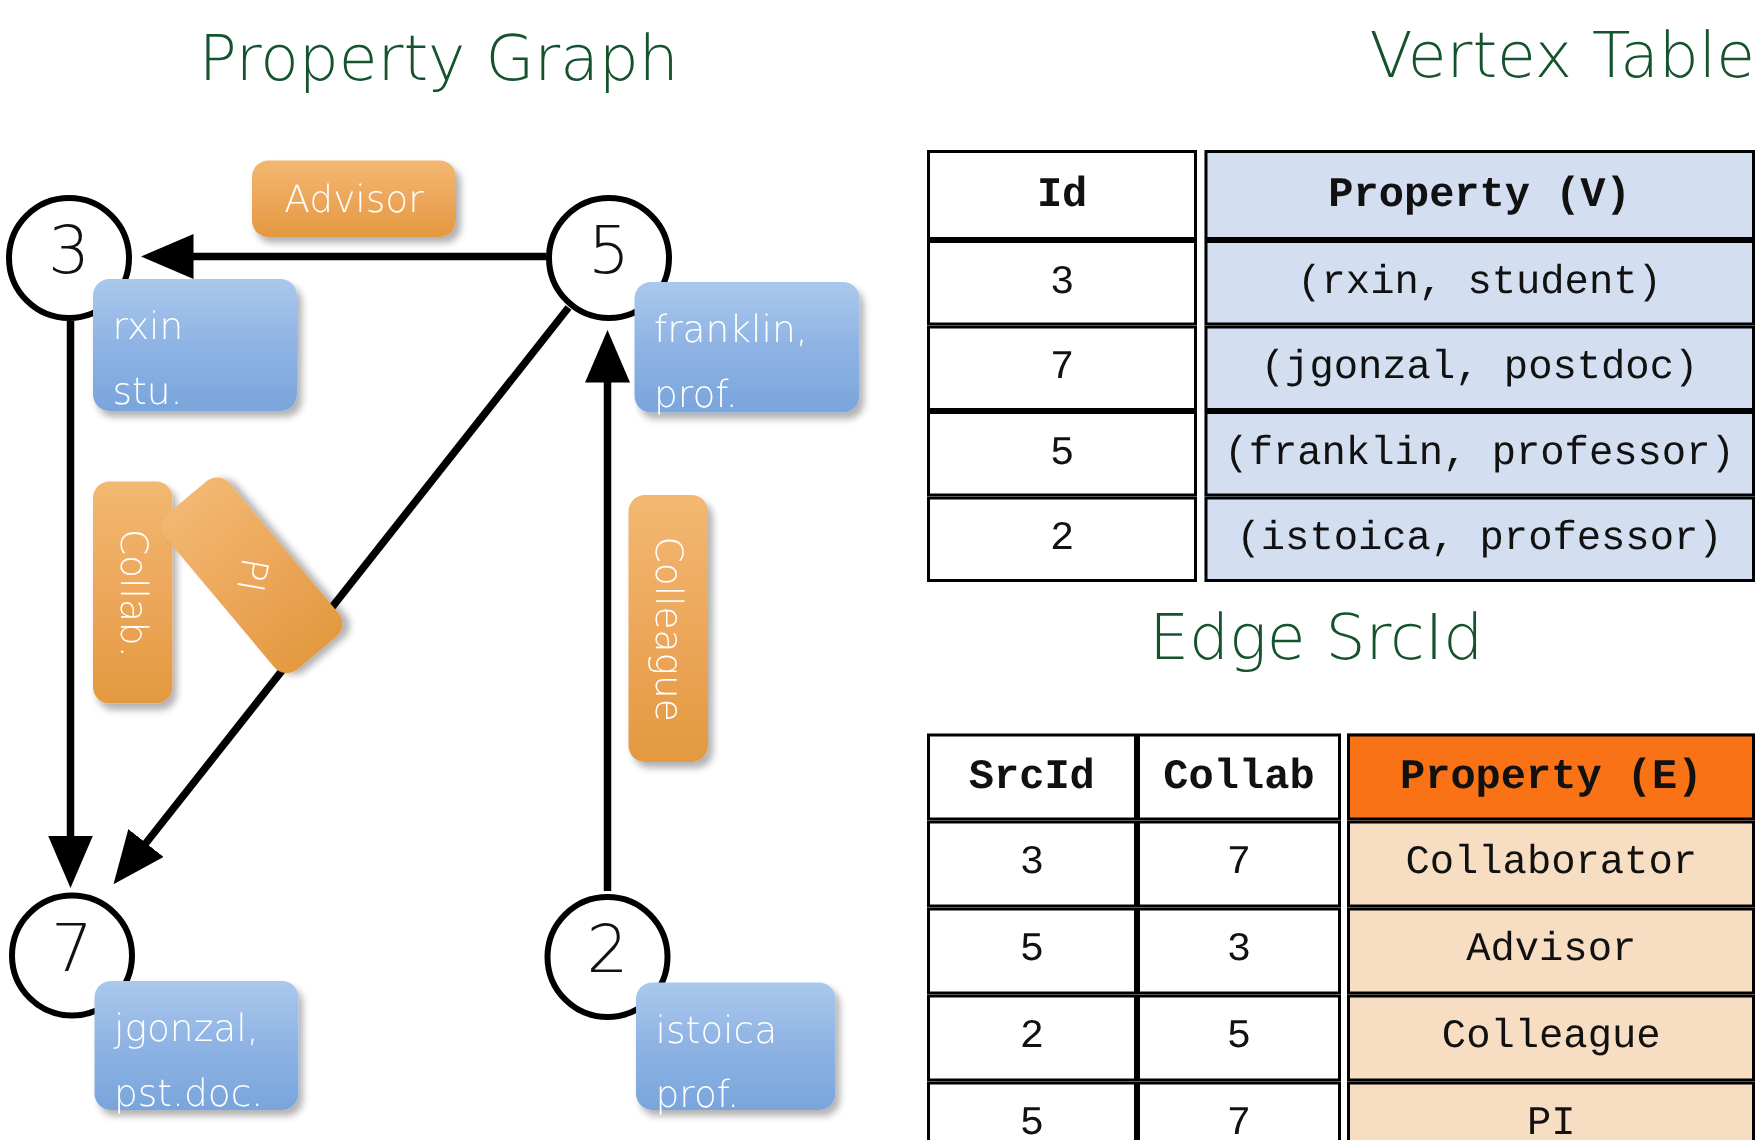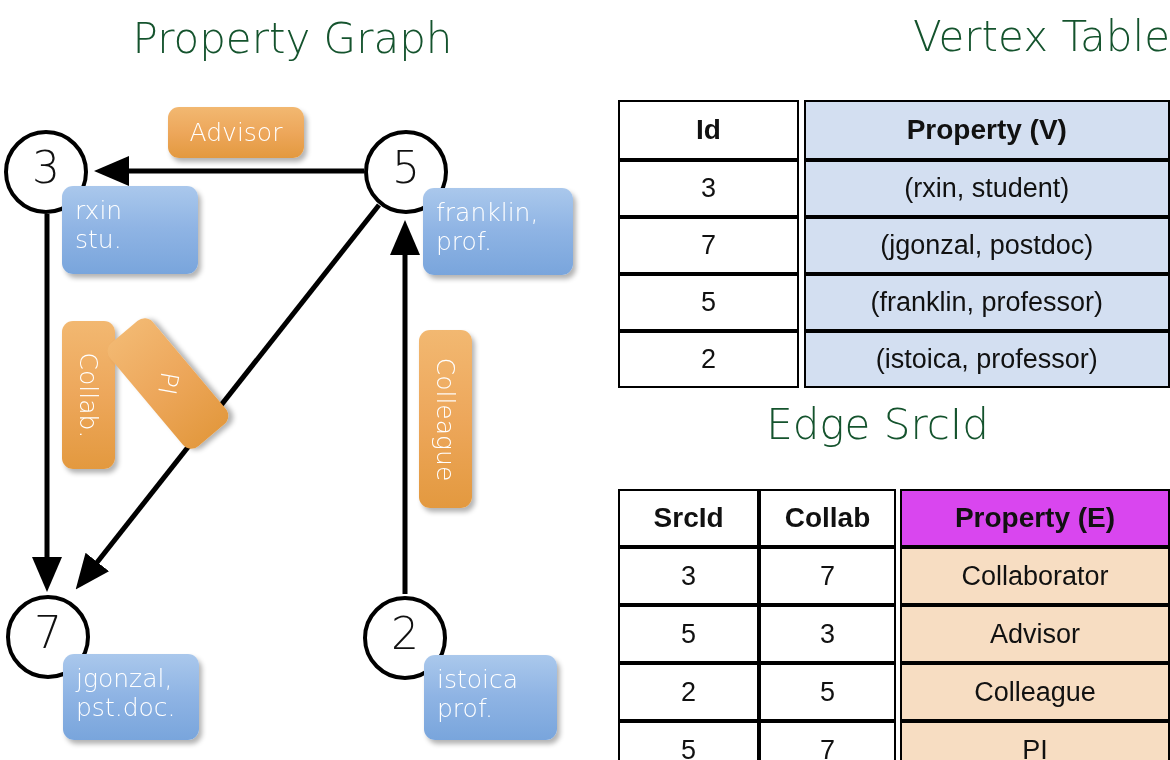--- a/index.html
+++ b/index.html
@@ -64,21 +64,21 @@
   
   .vprop {
     position: absolute;
     border-radius: 11px;
     background: linear-gradient(to bottom, #aac8ec 0%, #8fb4e4 48%, #79a5dc 100%);
     box-shadow: 3px 4px 5px rgba(0,0,0,0.30);
     color: #ffffff;
     font-family: "DejaVu Sans", sans-serif;
     font-weight: 300;
     font-size: 25px;
-    line-height: 29px;
+    line-height: 43px;
     padding: 10px 0 0 13px;
     box-sizing: border-box;
     z-index: 5;
     white-space: pre-line;
   }
 
   
   .eprop {
     position: absolute;
     border-radius: 11px;
@@ -96,21 +96,21 @@
   }
   .eprop .txt { display: block; white-space: nowrap; }
   .rot90  .txt { transform: rotate(90deg); }
   .rot140 .txt { transform: rotate(140deg); }
 
   
   .tbl {
     position: absolute;
     border-collapse: separate;
     border-spacing: 0;
-    font-family: Liberation Sans, sans-serif;
+    font-family: Liberation Mono, monospace;
     font-weight: 300;
     padding-left: 26px;
   }
   .tbl td, .tbl th {
     border: 2px solid #000;
     text-align: center;
     font-weight: 300;
     font-size: 27px;
     color: #111;
     padding: 0;
@@ -118,21 +118,21 @@
   .tbl th { font-weight: 700; font-size: 28px; }
 
   .col-id   { width: 188px; height: 53px; background: #fff; }
   .col-vprp { width: 380px; height: 53px; background: #d3dff1; }
   .hdr-id   { height: 56px; }
   .hdr-vprp { height: 56px; background: #d3dff1; }
 
   .col-src  { width: 148px; height: 54px; background: #fff; margin-top: 17px; }
   .col-dst  { width: 140px; height: 54px; background: #fff; }
   .col-eprp { width: 285px; height: 54px; background: #f7ddc2; }
-  .hdr-eprp { background: #d946ef; }
+  .hdr-eprp { background: #f97316; }
 
   .sep-cell { border: none !important; width: 5px; padding: 0; background: #fff; }
 </style>
 </head>
 <body>
 
 <div class="big-title" id="title-property-graph">Property Graph</div>
 <div class="big-title" id="title-vertex-table">Vertex Table</div>
 <div class="big-title" id="title-edge-table">Edge SrcId</div>
 

